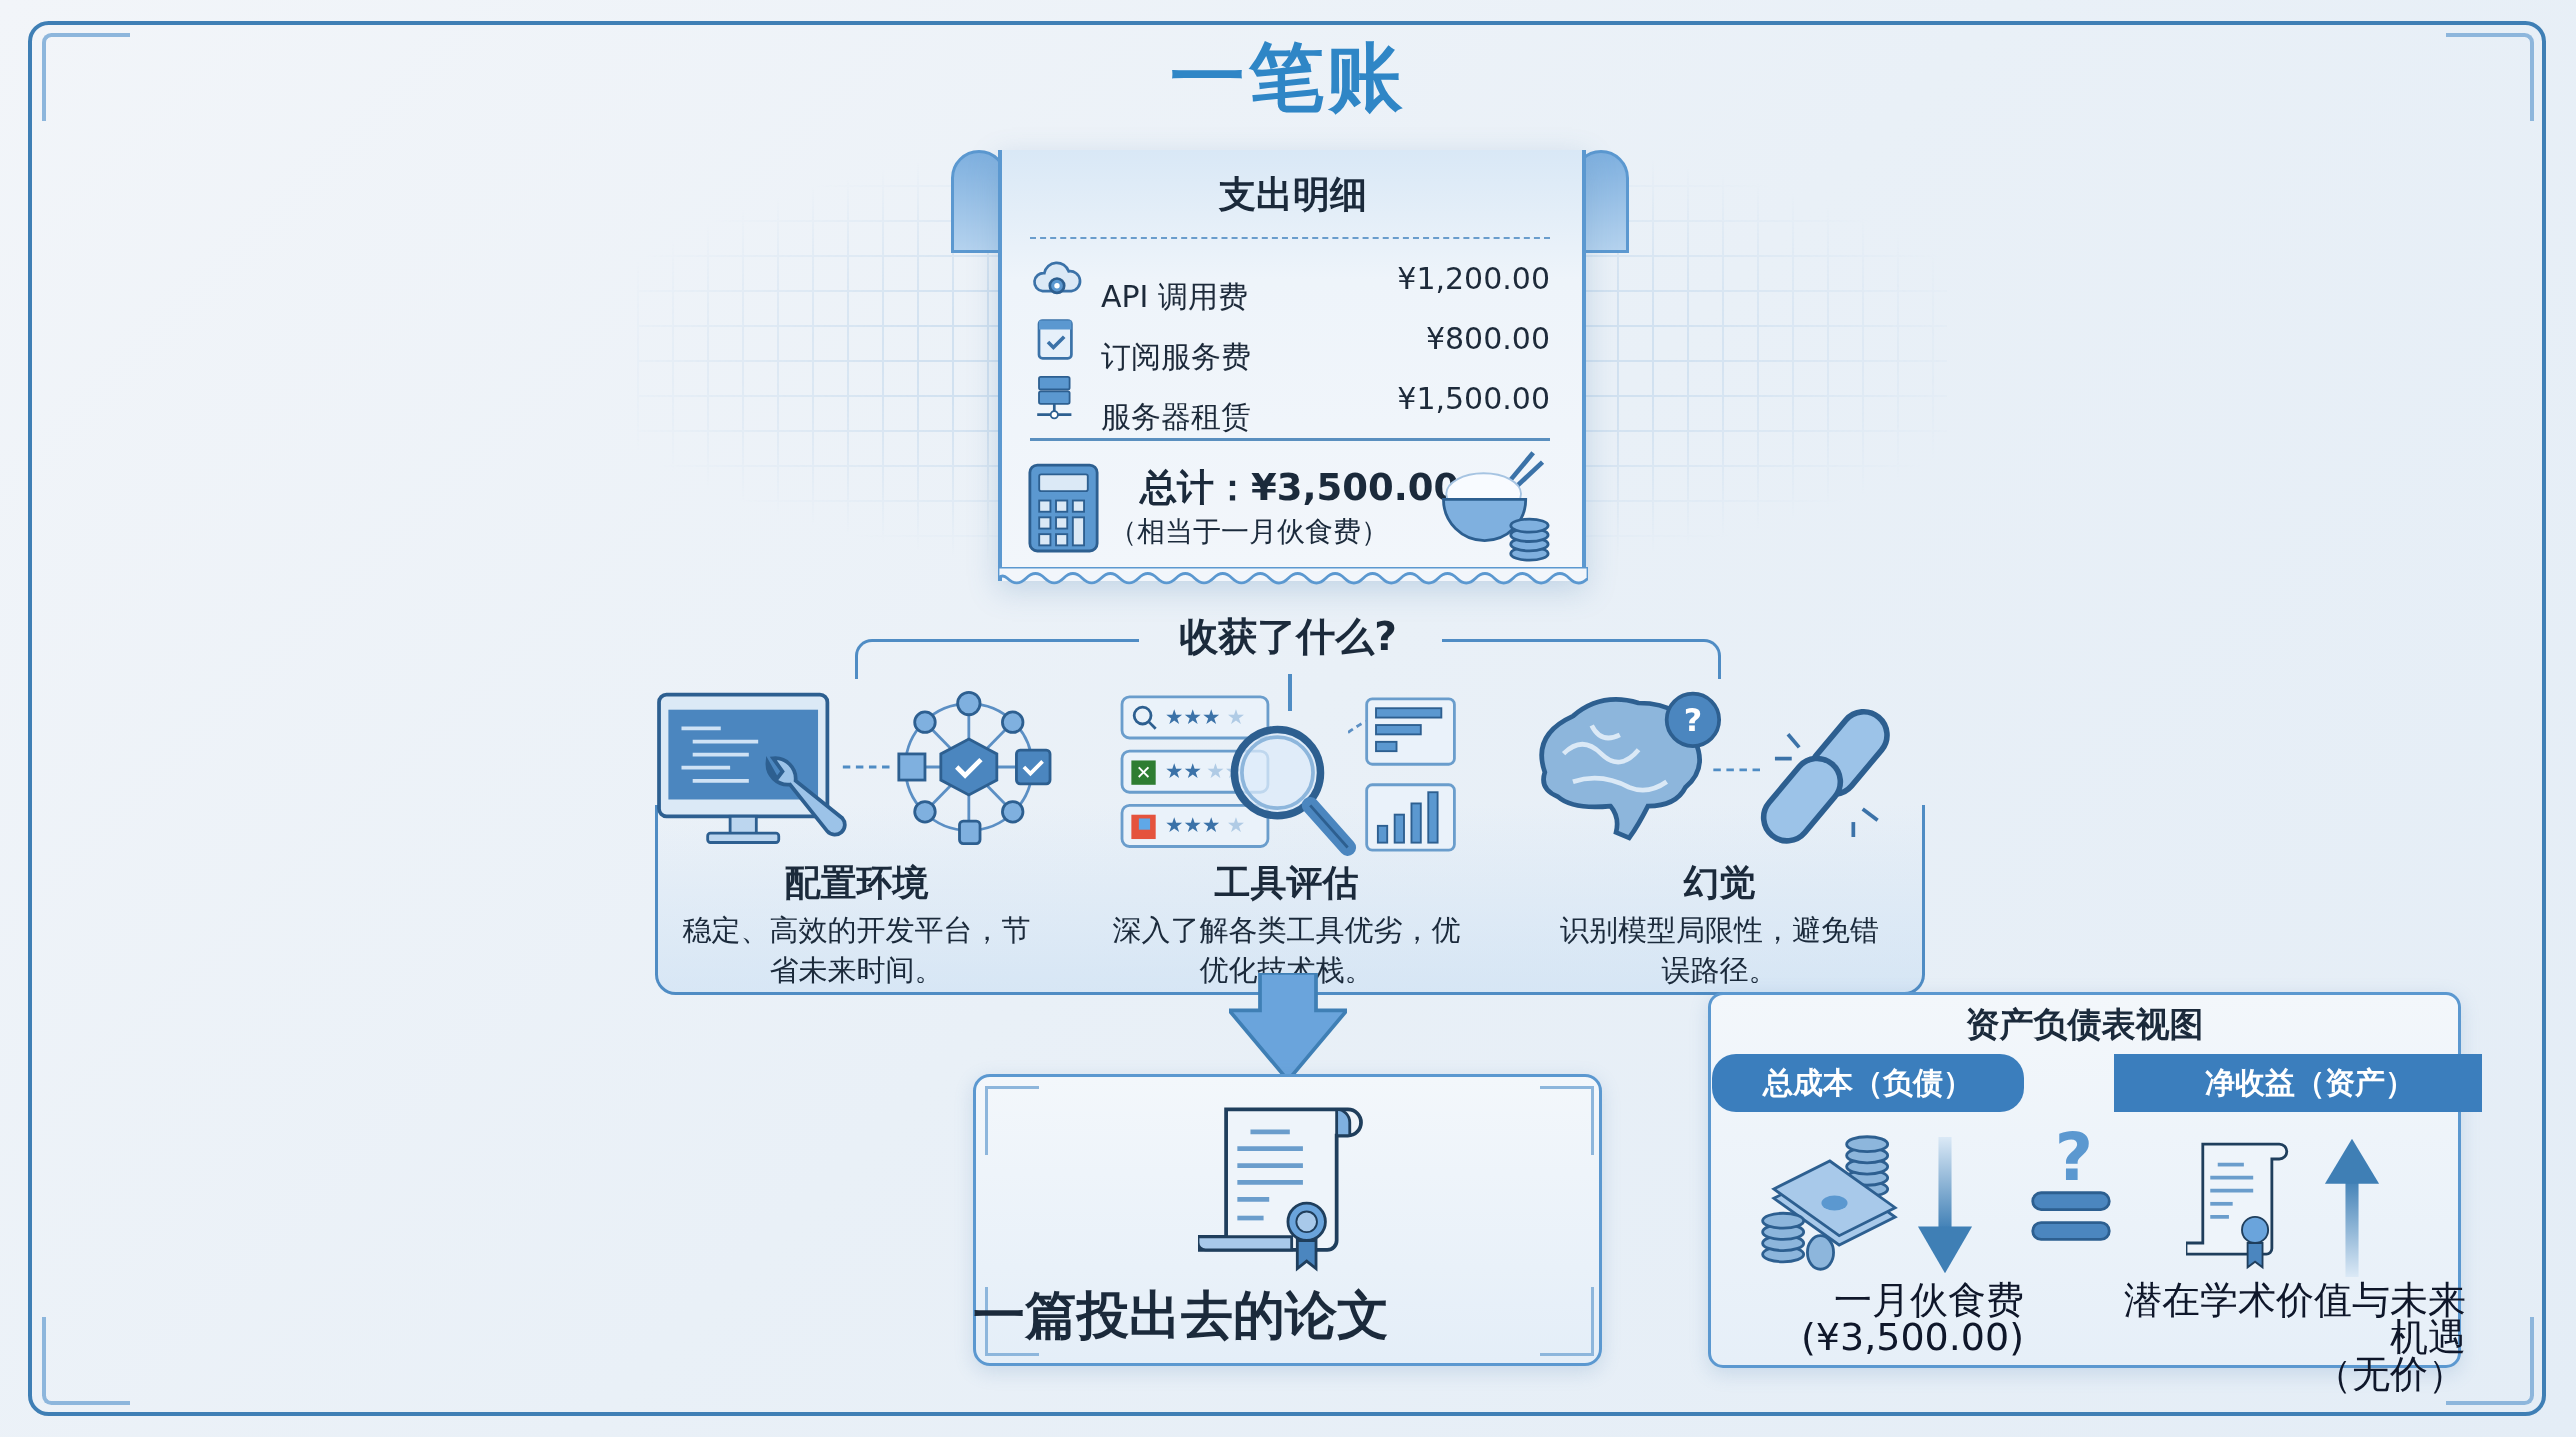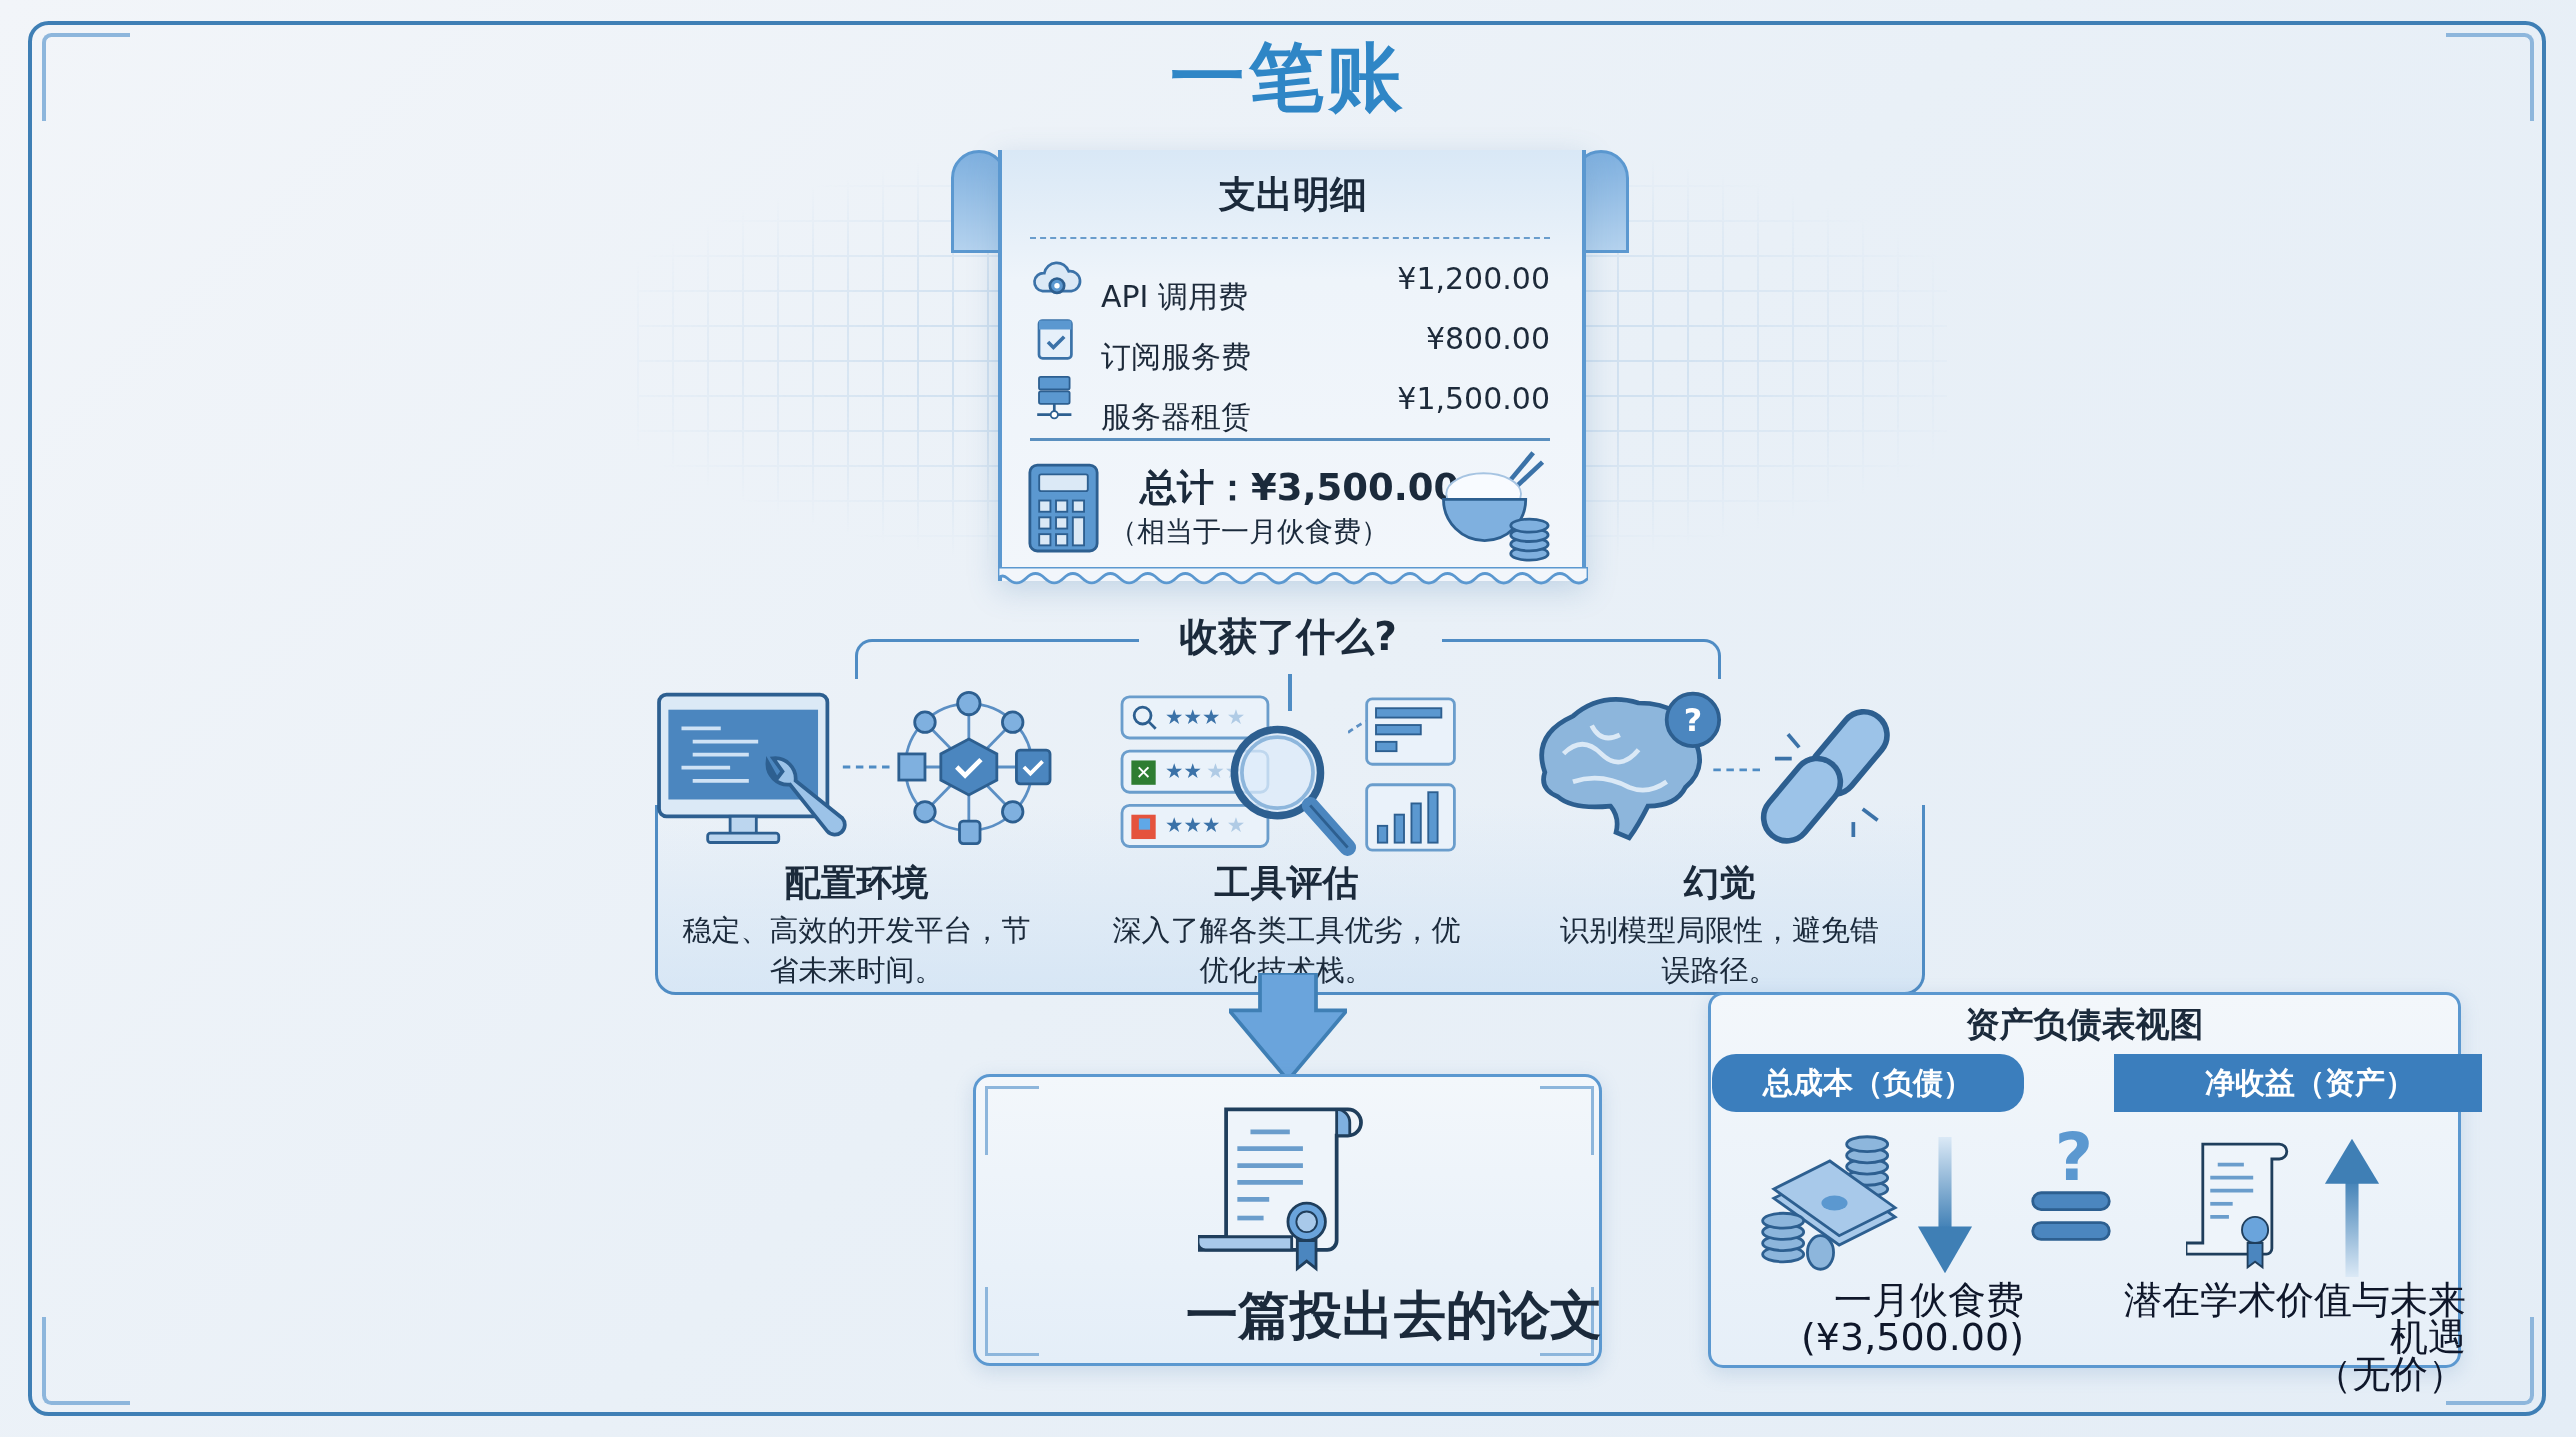--- a/index.html
+++ b/index.html
@@ -45,21 +45,21 @@
   .h-vline{left:1288px;top:674px;width:3.7px;height:37px;background:#4f8cc4;}
   .col{width:393px;text-align:center;}
   .col .h{font-size:36px;font-weight:bold;color:#1b2a3b;}
   .col .d{font-size:29px;color:#1b2a3b;line-height:37px;margin-top:3.7px;}
   
   .arrow{left:1229px;top:973px;width:118px;height:112px;}
   
   .paper{left:973px;top:1074px;width:629px;height:292px;border:3.7px solid #5b98d0;border-radius:17px;box-sizing:border-box;
     background:linear-gradient(180deg,#f3f7fb,#e4eef8);box-shadow:0 5.6px 19px rgba(80,130,180,.2);}
   .p-corner{width:51px;height:66px;border-color:#8db6dc;border-style:solid;border-width:0;}
-  .paper-text{left:973px;width:629px;top:1281px;text-align:right;font-size:52px;font-weight:bold;color:#1b2a3b;}
+  .paper-text{left:973px;width:629px;top:1281px;text-align:left;font-size:52px;font-weight:bold;color:#1b2a3b;}
   
   .bal{left:1708px;top:992px;width:753px;height:376px;border:3.7px solid #5b98d0;border-radius:15px;box-sizing:border-box;
     background:linear-gradient(180deg,#f3f7fb,#e6eff8);box-shadow:0 5.6px 19px rgba(80,130,180,.2);}
   .bal-title{left:1708px;width:753px;top:1002px;text-align:center;font-size:34px;font-weight:bold;color:#1b2a3b;}
   .bal-hdr{top:1054px;height:58px;background:#3b7ebd;color:#fff;font-size:30px;font-weight:bold;display:flex;align-items:center;justify-content:center;}
   .bal-l{left:1712px;width:312px;border-radius:24px;}
   .bal-r{left:2114px;width:344px;padding-left:24px;}
   .bal-txt{font-size:38px;color:#0f172a;text-align:right;line-height:37px;}
 </style>
 </head>

